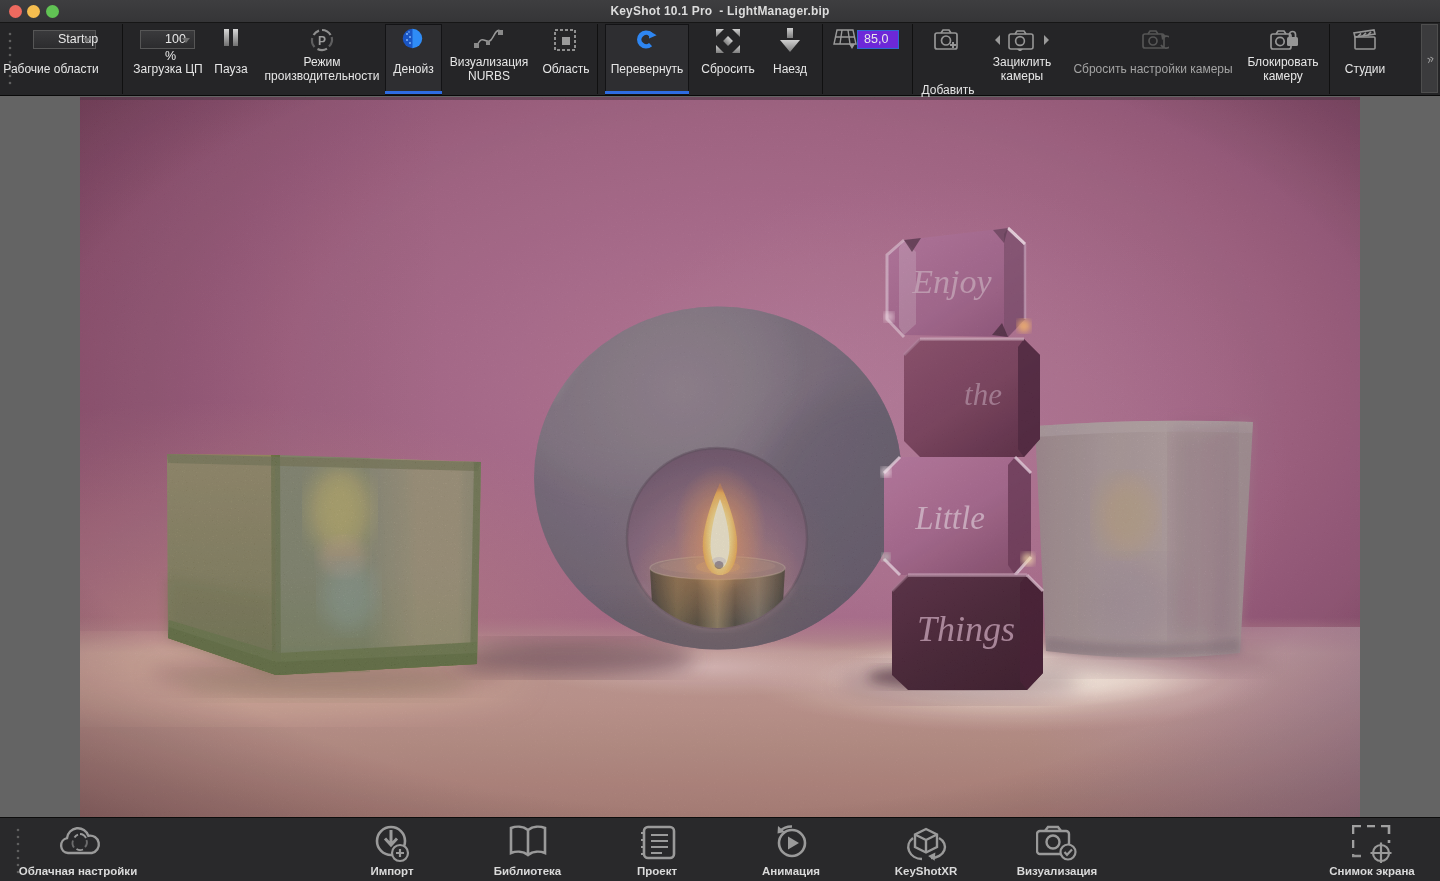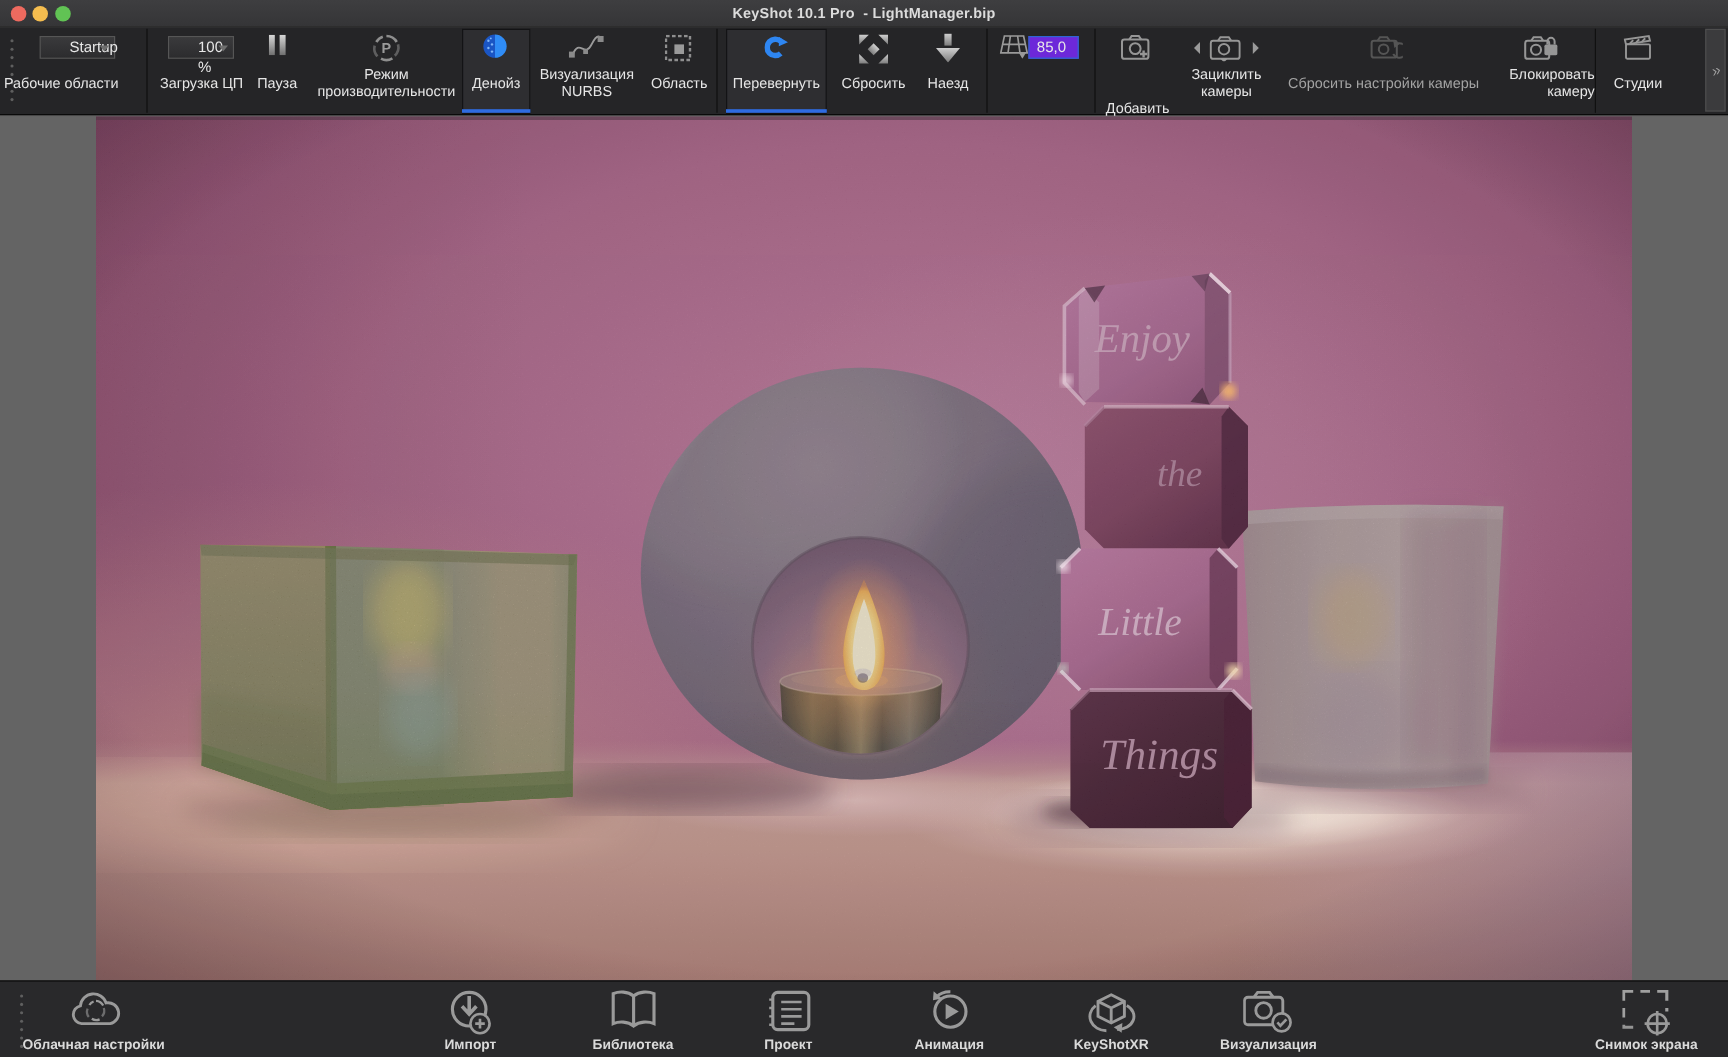--- a/index.html
+++ b/index.html
@@ -209,21 +209,21 @@
 
   <svg class="ticon" style="left:1270px;top:5px" width="28" height="24" viewBox="0 0 28 24">
     <g stroke="#969696" stroke-width="1.7" fill="none">
       <rect x="1" y="6" width="20" height="15" rx="2"></rect>
       <path d="M6 6 L8 3 L14 3 L16 6"></path>
         <circle cx="10" cy="13.5" r="4.2"></circle>
     </g>
     <rect x="17" y="9" width="11" height="9" rx="1.5" fill="#969696"></rect>
     <path d="M19.5 9 V6.5 a3 3 0 0 1 6 0 V9" stroke="#969696" stroke-width="1.7" fill="none"></path>
   </svg>
-  <div class="tlabel" style="left:1237px; top:33px; width:92px;text-align:right;">Блокировать<br>камеру</div>
+  <div class="tlabel" style="left:1237px; top:33px; width:92px;">Блокировать<br>камеру</div>
   <div class="tdiv" style="left:1329px;"></div>
 
   <svg class="ticon" style="left:1353px;top:6px" width="25" height="21" viewBox="0 0 25 21">
     <g stroke="#969696" stroke-width="1.6" fill="none">
       <rect x="2" y="8" width="20" height="12" rx="1"></rect>
       <path d="M2 8 L22 5 L21 1 L1 4 Z"></path>
       <path d="M5 7.6 L8 4.4 M10 6.9 L13 3.7 M15 6.1 L18 2.9"></path>
     </g>
   </svg>
   <div class="tlabel tlabel1" style="left:1335px; width:60px;">Студии</div>

